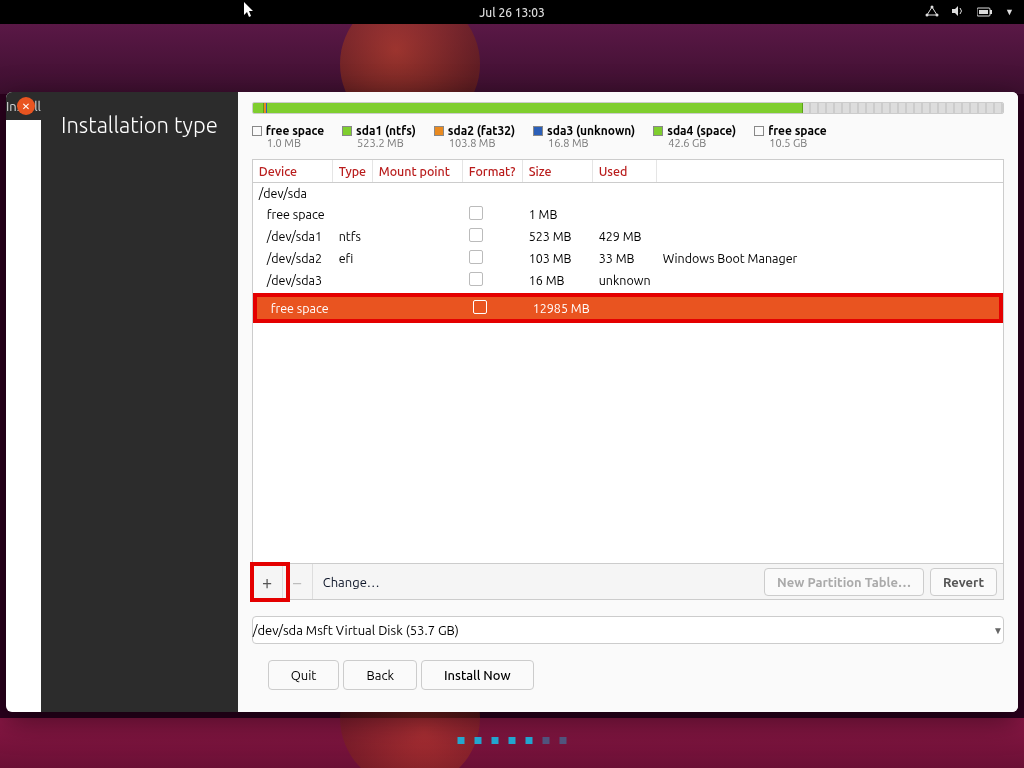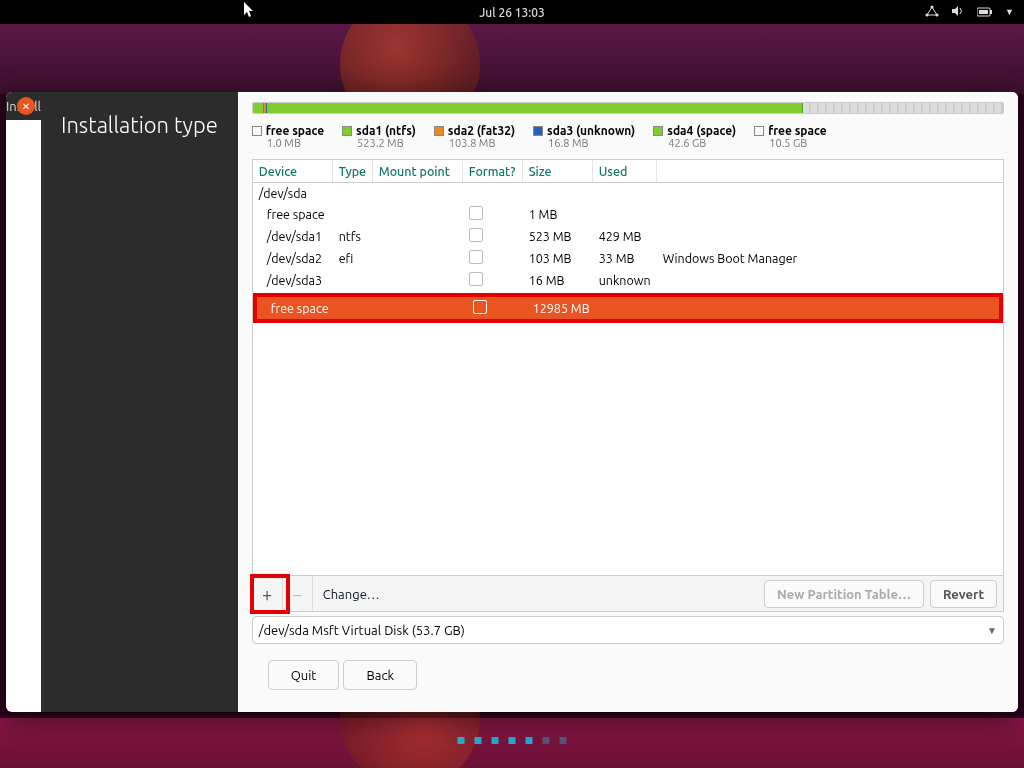--- a/index.html
+++ b/index.html
@@ -40,40 +40,40 @@
   .leg .t { display: flex; align-items: center; gap: 4px; }
   .leg .sw { width: 10px; height: 10px; border: 1px solid #888; }
   .leg .sz { color: #777; font-size: 11px; margin-left: 15px; }
   .sw-green { background: #7fce2e; border-color: #5aa117; }
   .sw-orange { background: #e98a20; border-color: #b86a10; }
   .sw-blue { background: #2b5fb8; border-color: #1c3f7a; }
 
   
   .tbl { border: 1px solid #ccc; flex: 1; background: #fff; overflow: hidden; display: flex; flex-direction: column; }
   .thead, .trow { display: grid; grid-template-columns: 80px 40px 90px 60px 70px 64px 1fr; font-size: 12.5px; align-items: center; }
-  .thead { border-bottom: 1px solid #ccc; font-weight: 500; color: #0f766e; }
+  .thead { border-bottom: 1px solid #ccc; font-weight: 500; color: #b91c1c; }
   .thead > div { padding: 4px 6px; border-right: 1px solid #e5e5e5; }
   .trow > div { padding: 3px 6px; }
   .trow.indent > div:first-child { padding-left: 14px; }
   .chk { width: 14px; height: 14px; border: 1px solid #bbb; border-radius: 2px; display: inline-block; }
   .trow.selected { background: #e95420; color: #fff; }
   .trow.selected .chk { border-color: #fff; }
   .highlight-row { position: relative; border: 4px solid #e40000; margin: -2px 0; }
 
   
   .tblbar { display: flex; align-items: center; border: 1px solid #ccc; border-top: none; background: #f5f5f5; height: 36px; }
   .tbtn { width: 30px; height: 100%; display: flex; align-items: center; justify-content: center; border-right: 1px solid #ddd; font-size: 18px; color: #555; cursor: pointer; }
   .tbtn.dis { color: #bbb; cursor: default; }
   .change { flex: 1; padding: 0 10px; color: #0f172a; font-size: 13px; cursor: pointer; }
   .rbtn { padding: 6px 12px; margin-right: 6px; background: #fafafa; border: 1px solid #ccc; border-radius: 4px; font-size: 13px; color: #555; cursor: pointer; font-weight: bold; }
   .rbtn.dis { color: #aaa; }
   .hl-add { position: absolute; border: 4px solid #e40000; pointer-events: none; }
 
   .bootlabel { margin-top: 10px; font-size: 13px; color: #333; }
-  .bootsel { margin-top: 4px; border: 1px solid #ccc; border-radius: 4px; background: #fff; padding: 6px 6px; font-size: 13px; display: flex; align-items: center; justify-content: space-between; cursor: pointer; }
+  .bootsel { margin-top: 16px; border: 1px solid #ccc; border-radius: 4px; background: #fff; padding: 6px 0; font-size: 13px; display: flex; align-items: center; justify-content: space-between; cursor: pointer; }
 
   .footer { display: flex; gap: 4px; padding: 16px 16px 8px; }
   .btn { padding: 7px 22px; background: #fafafa; border: 1px solid #ccc; border-radius: 4px; font-size: 13px; cursor: pointer; }
   .btn.primary { font-weight: 500; }
 
   
   .dots { position: absolute; bottom: 24px; left: 50%; transform: translateX(-50%); display: flex; gap: 10px; }
   .dot { width: 7px; height: 7px; background: #19b6e0; opacity: .9; }
   .dot.dim { opacity: .4; }
 
@@ -266,20 +266,21 @@
     </div>
 
     <div class="bootsel">
       <span>/dev/sda   Msft Virtual Disk (53.7 GB)</span>
       <span style="font-size:10px;color:#666">▼</span>
     </div>
 
     <div class="footer">
       <div class="btn">Quit</div>
       <div class="btn">Back</div>
+      <div class="btn primary">Install Now</div>
     </div>
   </div>
 </div>
 
 <div class="dots">
   <div class="dot"></div>
     <div class="dot"></div>
     <div class="dot"></div>
     <div class="dot"></div>
     <div class="dot"></div>

